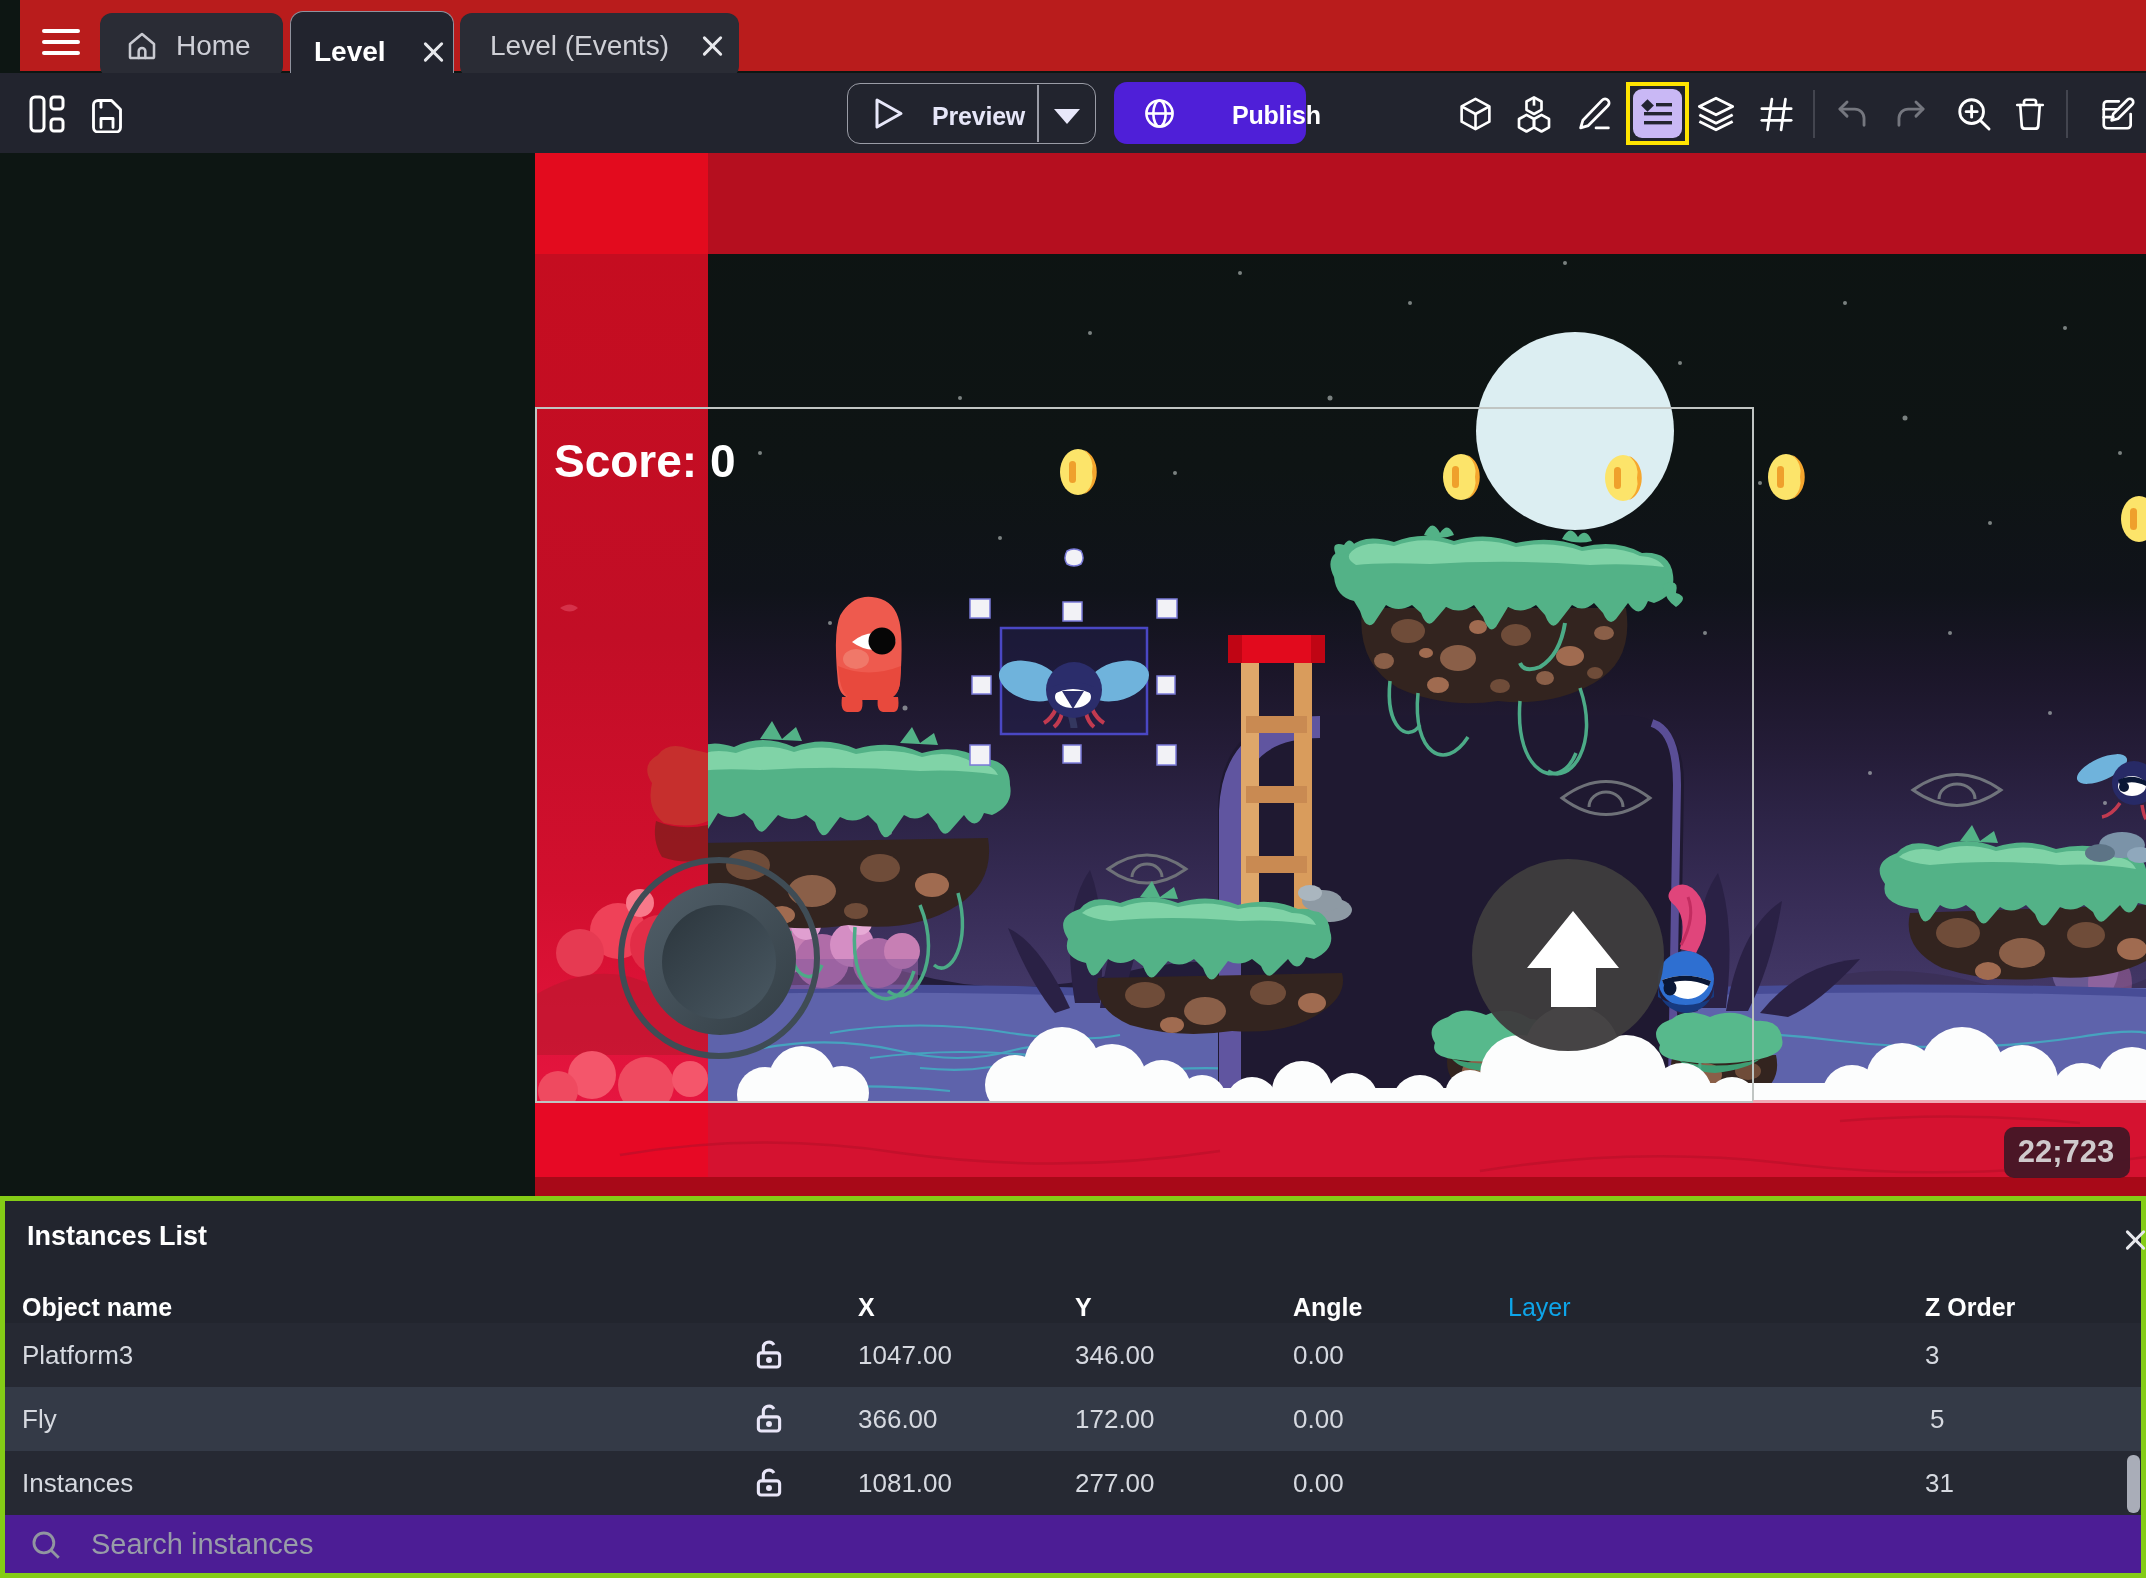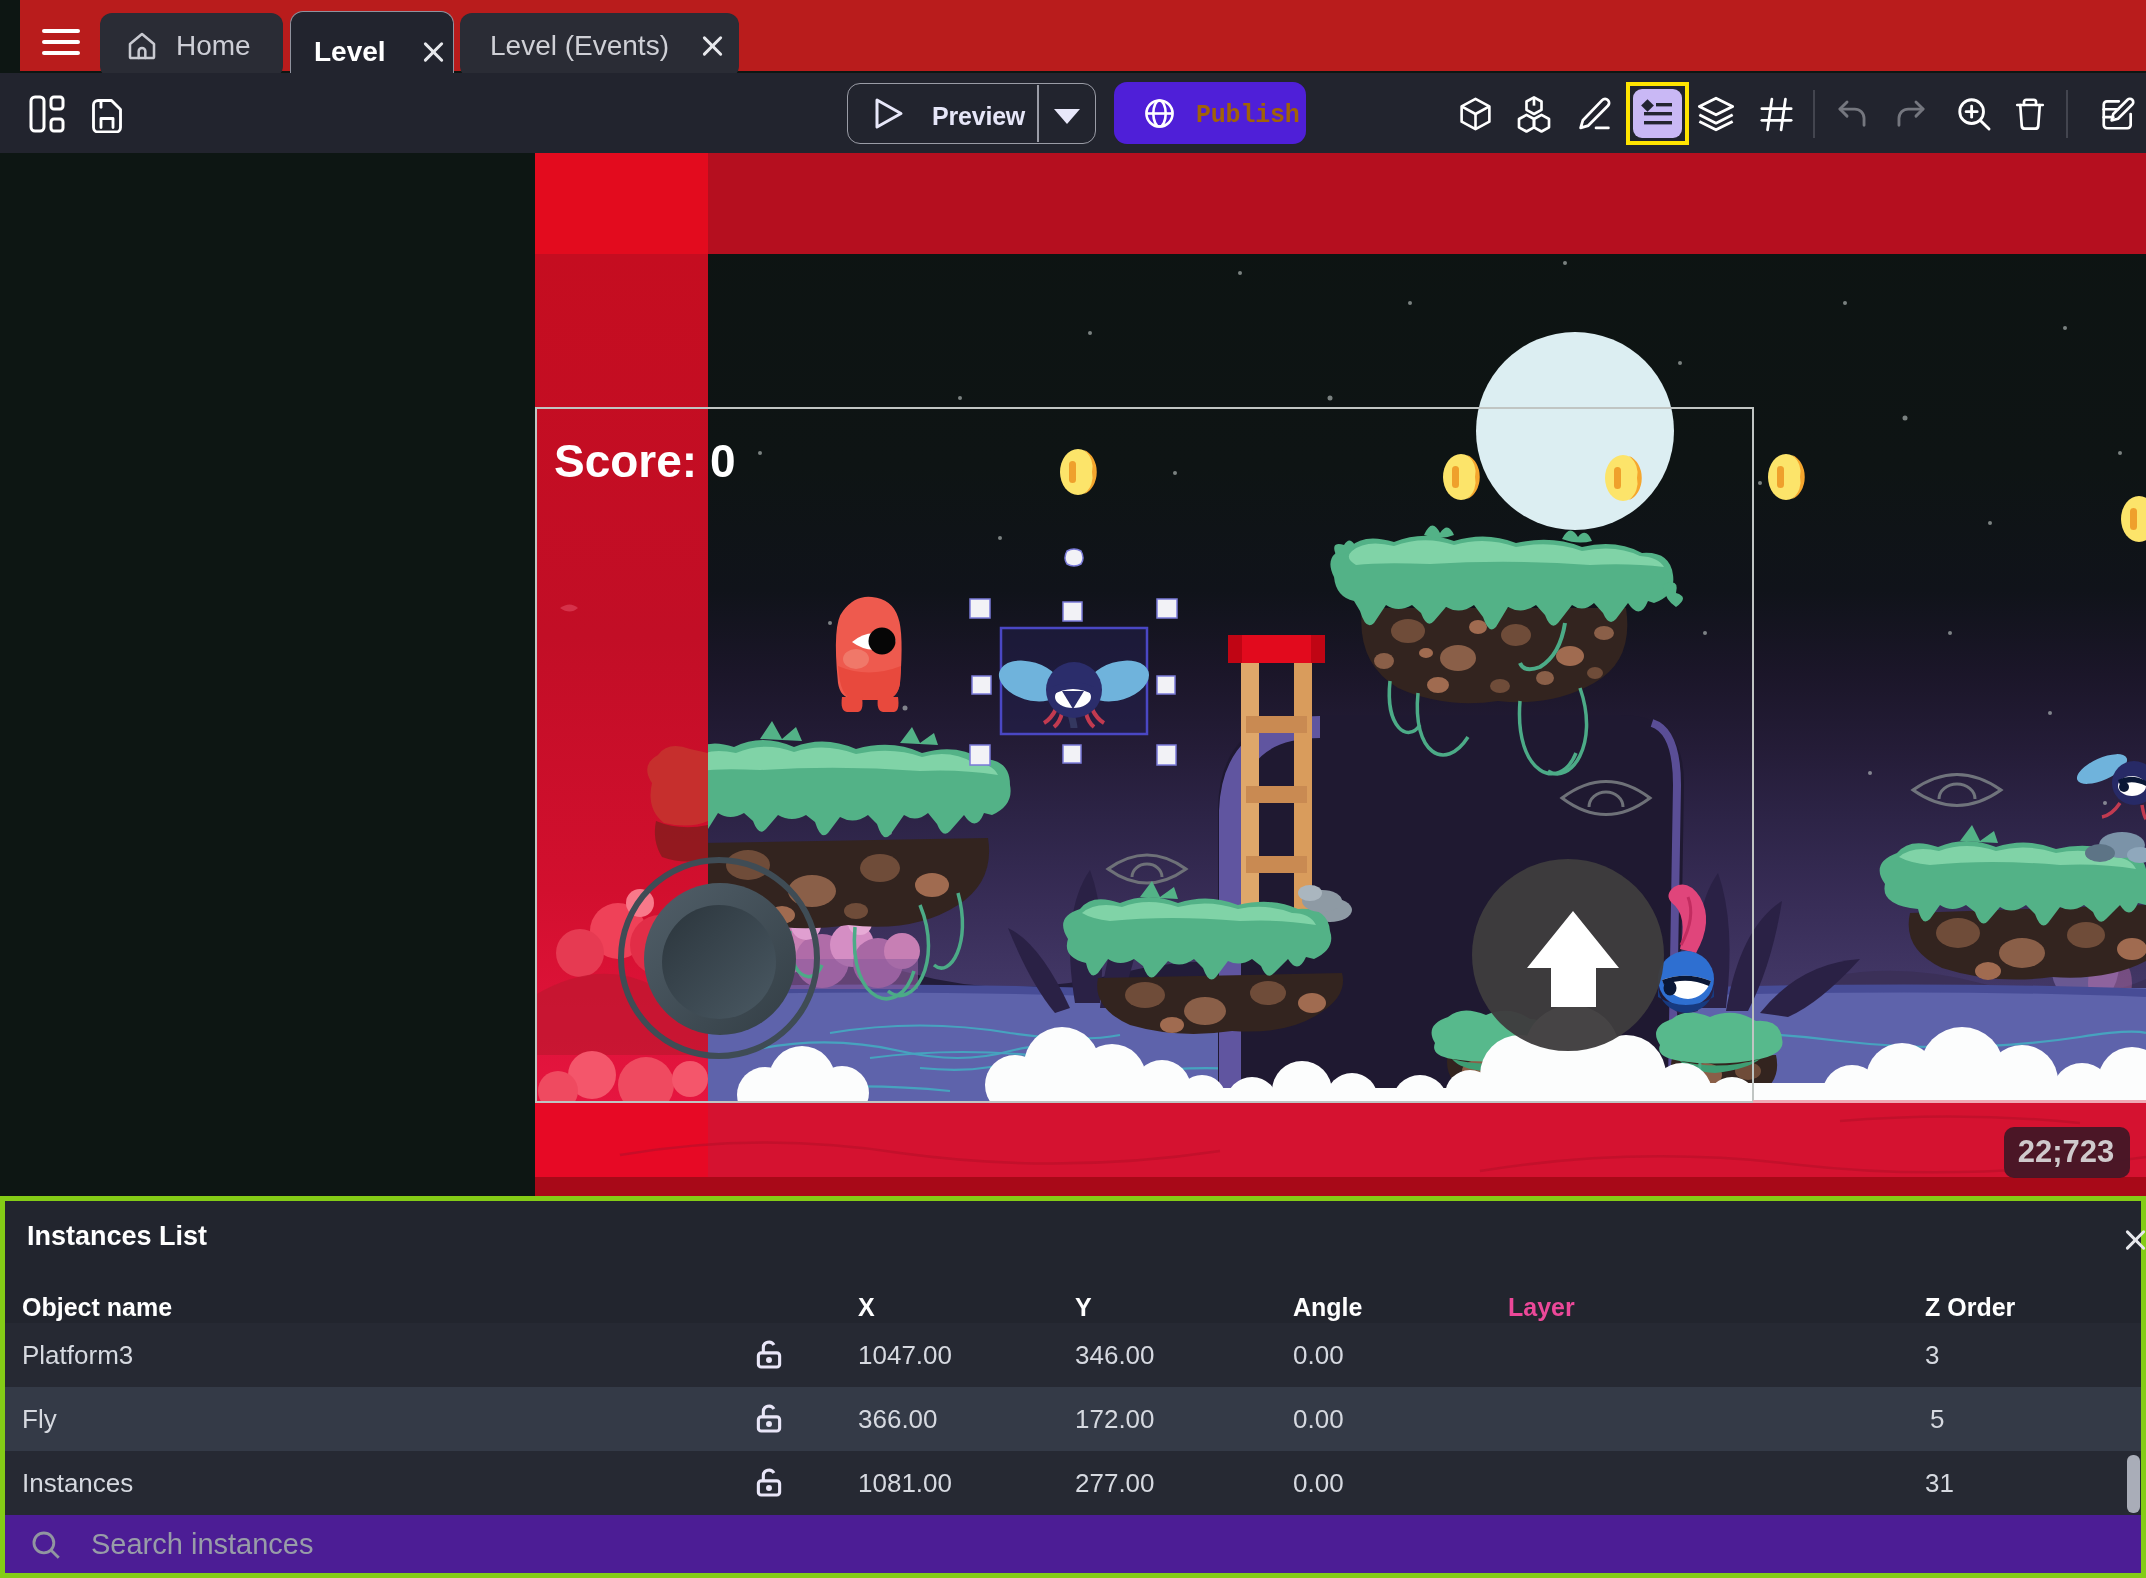--- a/index.html
+++ b/index.html
@@ -62,21 +62,21 @@
 <svg class="abs" style="left:1053px;top:108px" width="28" height="17" viewBox="0 0 28 17">
     <path d="M1 1 L27 1 L14 16 Z" fill="#e8e8fa"></path>
   </svg>
 
 <div class="abs" style="left:1114px;top:82px;width:192px;height:62px;background:#4f1fd8;border-radius:13px;"></div>
 <svg class="abs" style="left:1143px;top:97px" width="33" height="33" viewBox="0 0 24 24" fill="none" stroke="#fff" stroke-width="1.9">
     <circle cx="12" cy="12" r="9.5"></circle>
     <ellipse cx="12" cy="12" rx="4.5" ry="9.5"></ellipse>
     <path d="M2.5 12 h19"></path>
   </svg>
-<div class="abs" style="left:1196px;top:101px;color:#a16207;font-size:25px;font-weight:bold;letter-spacing:-0.2px;font-family:Liberation Mono, monospace;">Publish</div>
+<div class="abs" style="left:1232px;top:101px;color:#ffffff;font-size:25px;font-weight:bold;letter-spacing:-0.2px;">Publish</div>
 
 <svg class="abs" style="left:1457px;top:95px" width="37" height="38" viewBox="0 0 24 24" fill="none" stroke="#fff" stroke-width="1.7" stroke-linejoin="round">
     <path d="M12 2.2 L21 7 V17 L12 21.8 L3 17 V7 Z"></path>
     <path d="M3 7 L12 12 L21 7"></path>
     <path d="M12 12 V21.8"></path>
   </svg>
 <svg class="abs" style="left:1514px;top:93px" width="40" height="42" viewBox="0 0 24 24" fill="none" stroke="#fff" stroke-width="1.6" stroke-linejoin="round">
     <path d="M12 2 L16.5 4.5 V9.5 L12 12 L7.5 9.5 V4.5 Z"></path>
     <path d="M7.5 12.5 L12 15 V20 L7.5 22.5 L3 20 V15 Z"></path>
     <path d="M16.5 12.5 L21 15 V20 L16.5 22.5 L12 20 V15 Z"></path>
@@ -514,21 +514,21 @@
 <text x="2066" y="1009" font-size="31" font-weight="bold" fill="#cfc9cc" text-anchor="middle" font-family="Liberation Sans, sans-serif">22;723</text>
 </svg>
 
 <div id="panel">
   <div class="abs" style="left:22px;top:20px;color:#fff;font-size:27px;font-weight:bold;">Instances List</div>
   <div class="xclose abs" style="left:2095px;top:26px;"></div>
   <div class="abs" style="left:17px;top:92px;color:#fff;font-size:25px;font-weight:bold;">Object name</div>
   <div class="abs" style="left:853px;top:92px;color:#fff;font-size:25px;font-weight:bold;">X</div>
   <div class="abs" style="left:1070px;top:92px;color:#fff;font-size:25px;font-weight:bold;">Y</div>
   <div class="abs" style="left:1288px;top:92px;color:#fff;font-size:25px;font-weight:bold;">Angle</div>
-  <div class="abs" style="left:1503px;top:92px;color:#ec4899;font-size:25px;font-weight:bold;">Layer</div>
+  <div class="abs" style="left:1503px;top:92px;color:#0ea5e9;font-size:25px;font-weight:normal;">Layer</div>
   <div class="abs" style="left:1920px;top:92px;color:#fff;font-size:25px;font-weight:bold;">Z Order</div>
   <div class="prow" style="top:122px;background:#262933;">
     <span class="pcell" style="left:17px;">Platform3</span>
     <svg class="pcell" style="left:747px;" width="34" height="36" viewBox="0 0 24 24" fill="none" stroke="#e9e6f8" stroke-width="2.2">
         <rect x="4.5" y="10.5" width="15" height="10" rx="2"></rect>
         <path d="M8 10.5 V7 a4 4 0 0 1 7.5 -2"></path>
         <circle cx="12" cy="15.5" r="2.1" fill="#e9e6f8" stroke="none"></circle>
       </svg>
     <span class="pcell" style="left:853px;">1047.00</span>
       <span class="pcell" style="left:1070px;">346.00</span>

